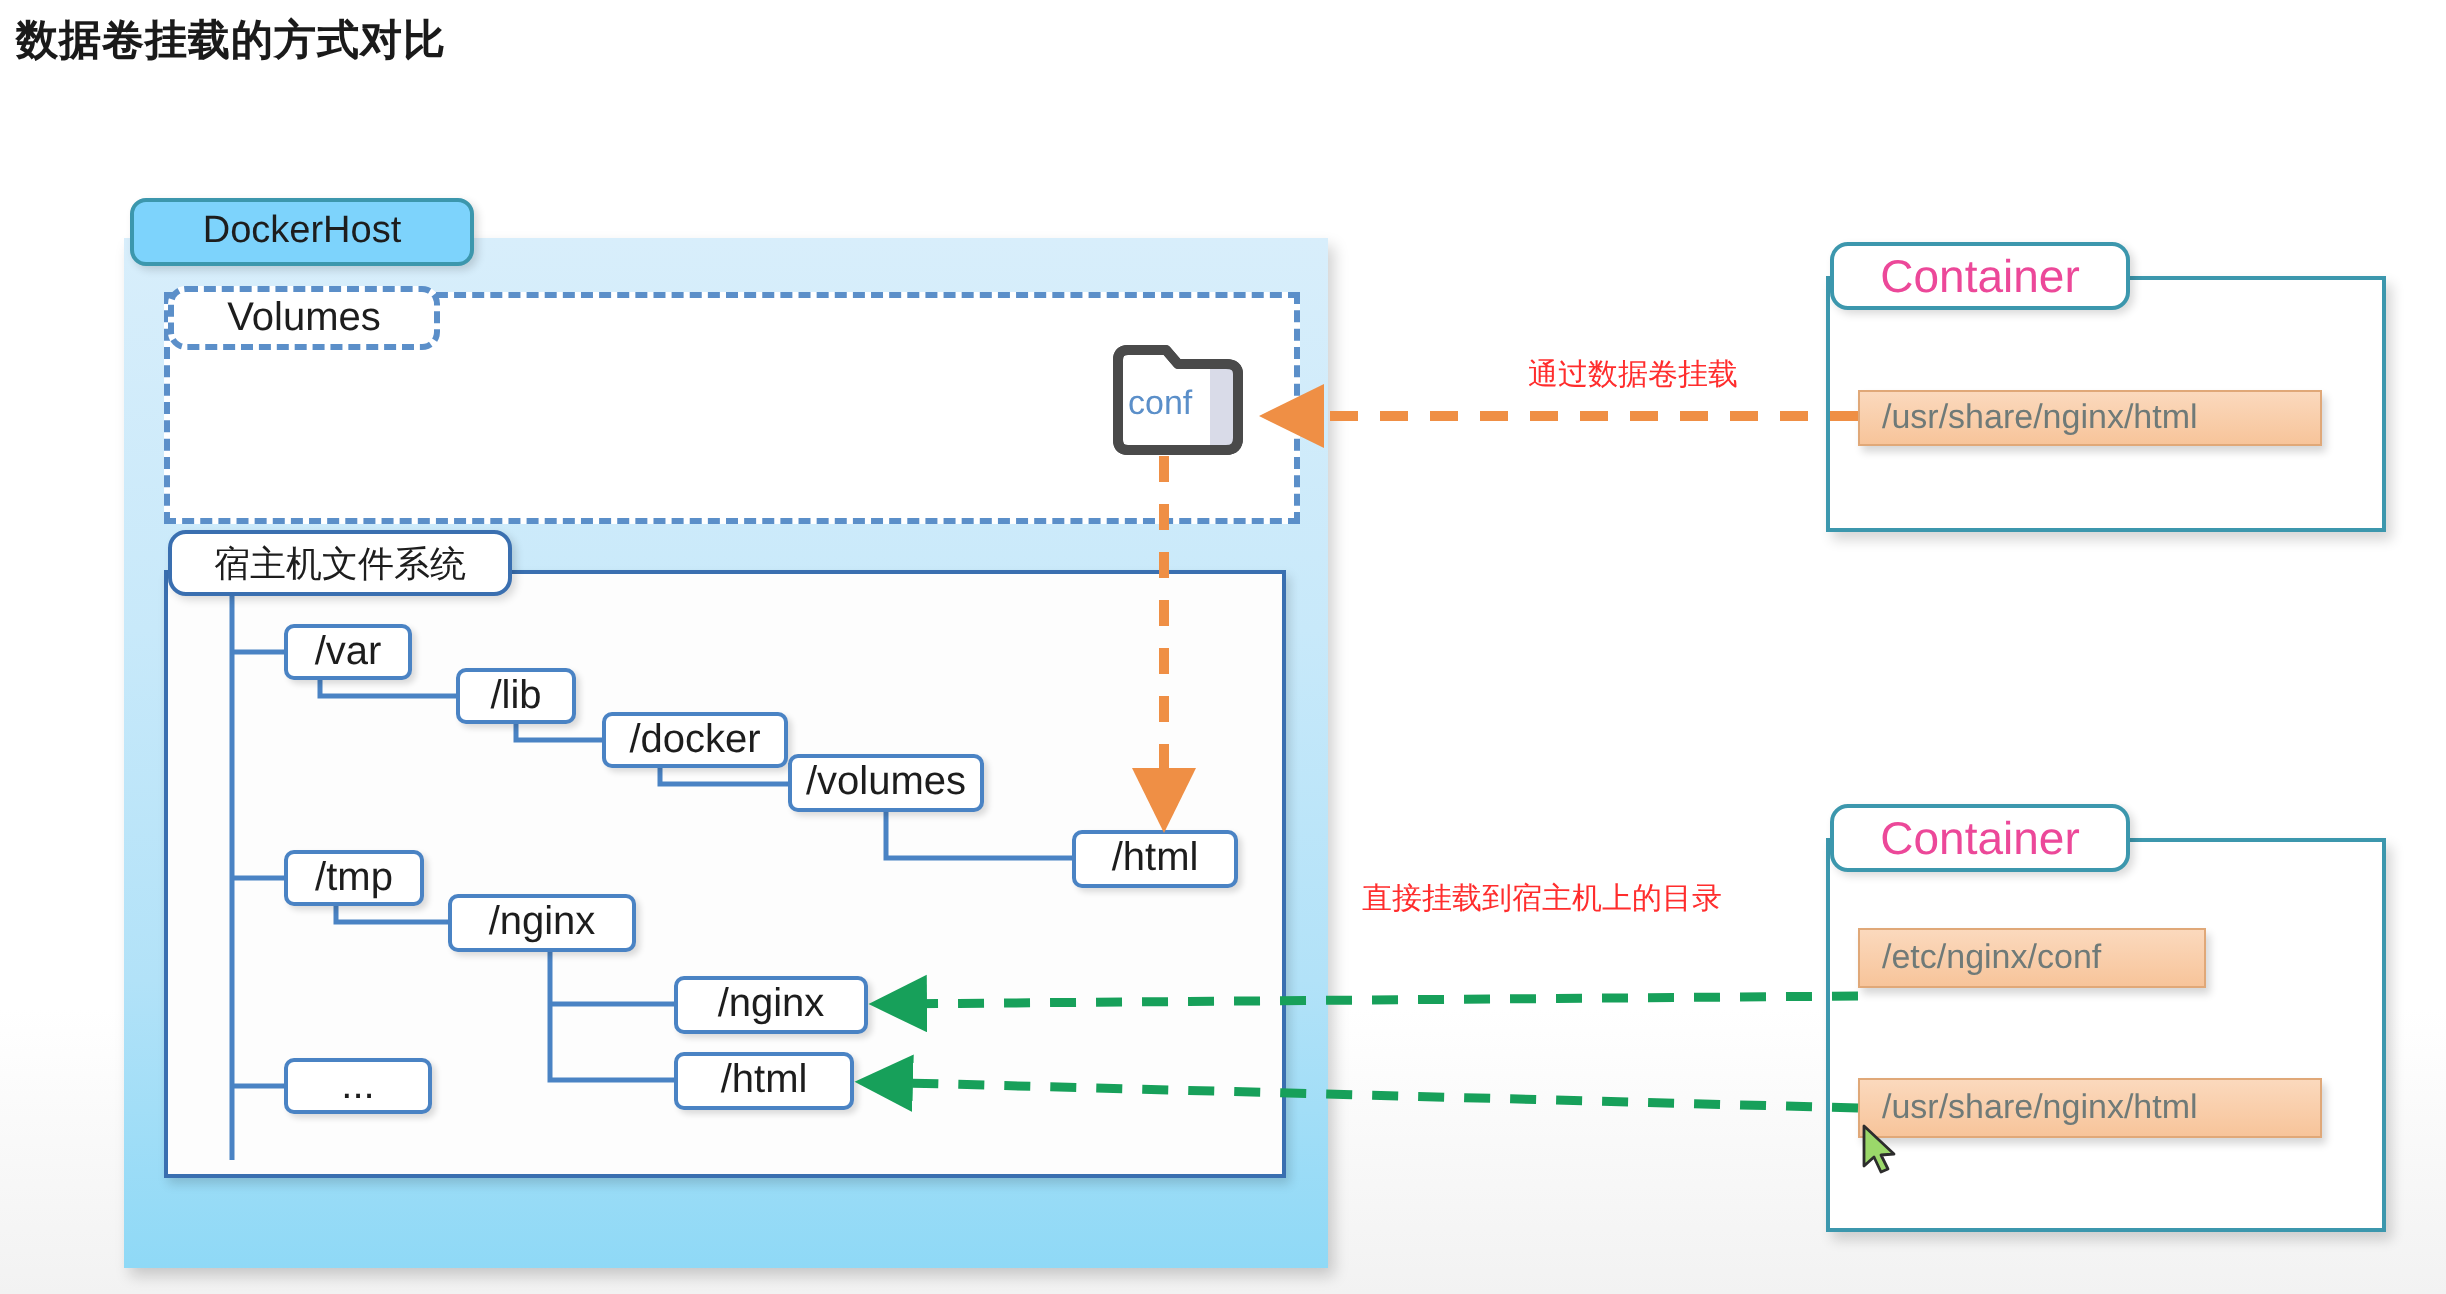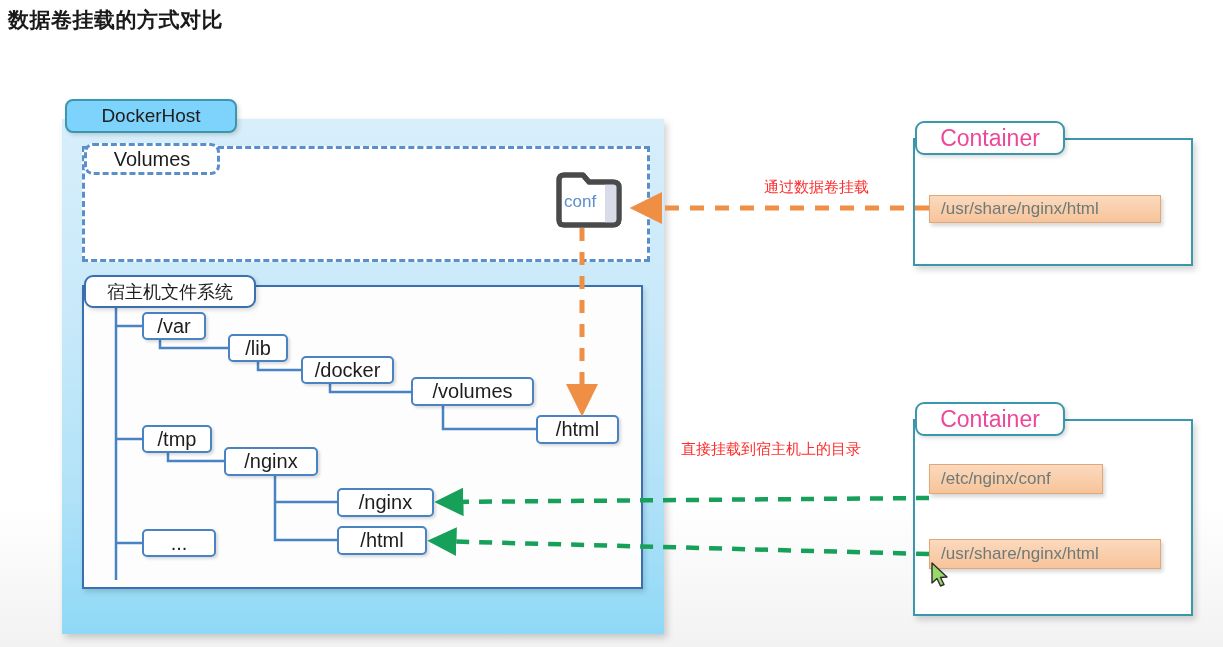--- a/index.html
+++ b/index.html
@@ -128,21 +128,20 @@
     border: 2.5px solid #3a6fb0;
     border-radius: 9px;
     box-sizing: border-box;
     display: flex;
     align-items: center;
     justify-content: center;
     font-size: 18px;
     color: #1d1d1d;
     box-shadow: 2px 2px 4px rgba(0,0,0,0.15);
     z-index: 7;
-    margin-top: 10px;
   }
 
   
   .tree-node {
     position: absolute;
     background: #ffffff;
     border: 2px solid #4a83c4;
     border-radius: 5px;
     box-sizing: border-box;
     display: flex;
@@ -257,21 +256,21 @@
     <path d="M275 475 L275 540 L337 540"></path>
     <path d="M275 502 L337 502"></path>
 
     <path d="M116 543 L142 543"></path>
   </g>
 </svg>
 
 <div class="tree-node" style="left:142px; top:312px; width:64px; height:28px;">/var</div>
 <div class="tree-node" style="left:228px; top:334px; width:60px; height:28px;">/lib</div>
 <div class="tree-node" style="left:301px; top:356px; width:93px; height:28px;">/docker</div>
-<div class="tree-node" style="left:411px; top:377px; width:123px; height:29px;">/volumes</div>
+<div class="tree-node" style="left:394px; top:377px; width:98px; height:29px;">/volumes</div>
 <div class="tree-node" style="left:536px; top:415px; width:83px; height:29px;">/html</div>
 <div class="tree-node" style="left:142px; top:425px; width:70px; height:28px;">/tmp</div>
 <div class="tree-node" style="left:224px; top:447px; width:94px; height:29px;text-align:right;">/nginx</div>
 <div class="tree-node" style="left:337px; top:488px; width:97px; height:29px;">/nginx</div>
 <div class="tree-node" style="left:337px; top:526px; width:90px; height:29px;">/html</div>
 <div class="tree-node" style="left:142px; top:529px; width:74px; height:28px;">...</div>
 
 <div class="container-box" style="left:913px; top:138px; width:280px; height:128px;"></div>
 <div class="container-label" style="left:915px; top:121px;">Container</div>
 <div class="path-chip" style="left:929px; top:195px; width:232px; height:28px;">/usr/share/nginx/html</div>

